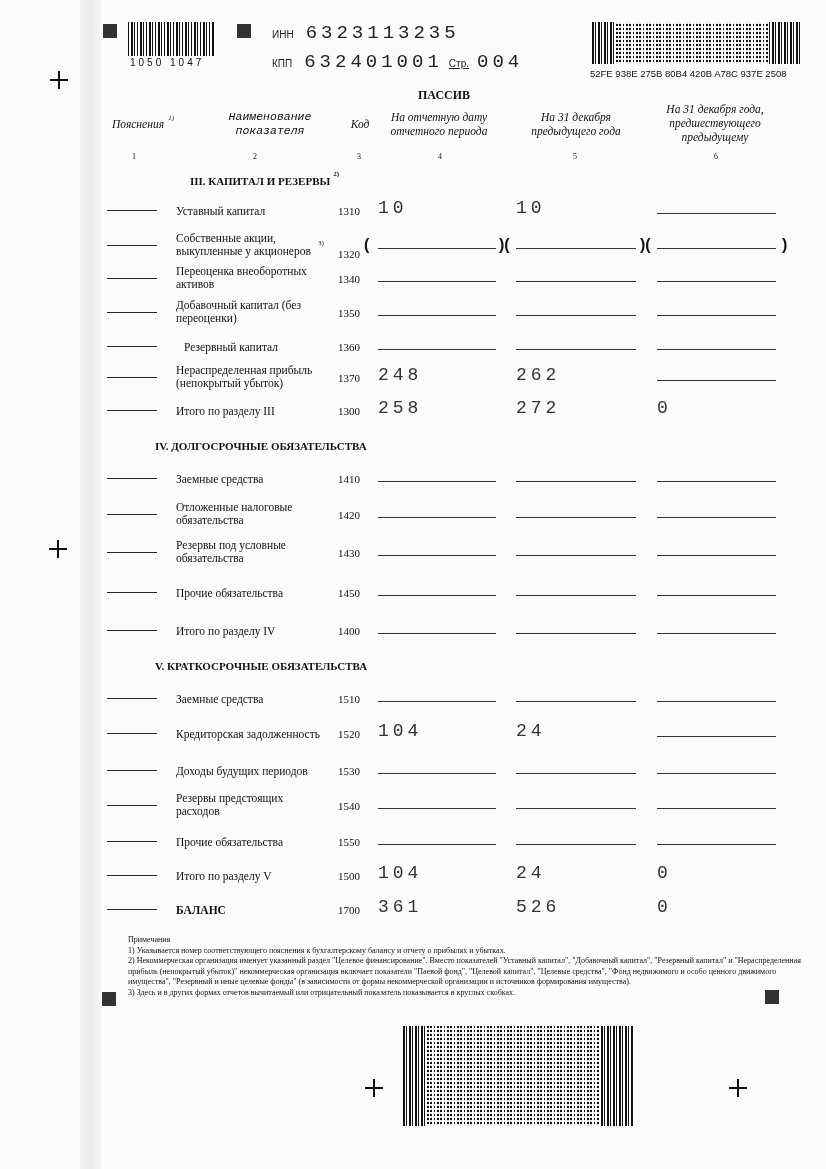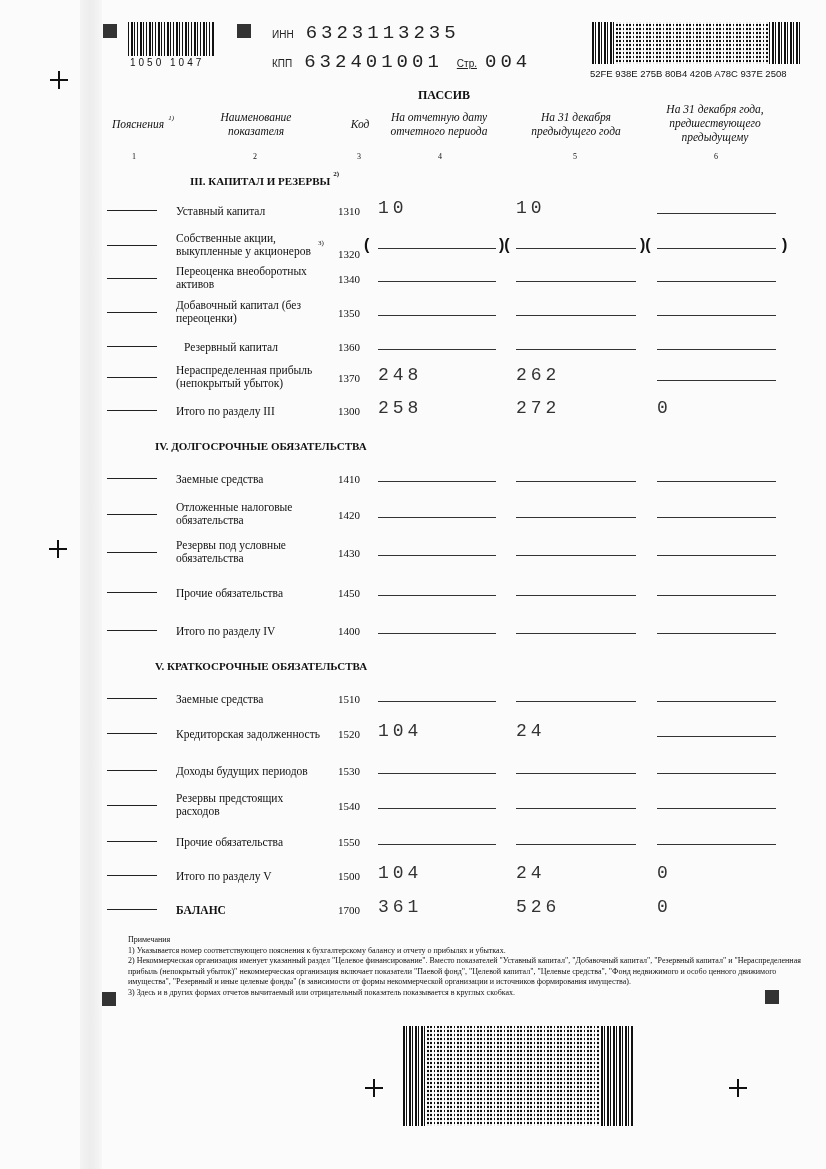--- a/index.html
+++ b/index.html
@@ -56,39 +56,39 @@
 <div class="bc-num">1050 1047</div>
 <div class="marker" style="left:237px;top:24px;"></div>
 
 <div class="abs" style="left:272px;top:22px;">
   <span class="inn-label" style="text-transform:uppercase;">ИНН</span>
   <span class="inn-val mono" style="margin-left:8px;">6323113235</span>
 </div>
 <div class="abs" style="left:272px;top:51px;">
   <span class="inn-label">КПП</span>
   <span class="inn-val mono" style="margin-left:8px;">632401001</span>
-  <span class="inn-label" style="margin-left:10px;text-decoration:underline;">Стр.</span>
+  <span class="inn-label" style="margin-left:2px;text-decoration:underline;">Стр.</span>
   <span class="inn-val mono" style="margin-left:4px;">004</span>
 </div>
 
 <div class="pdf417" style="left:592px;top:22px;width:208px;height:42px;">
   <div class="inner" style="left:24px;top:0;width:152px;height:42px;"></div>
 </div>
 <div class="hash">52FE 938E 275B 80B4 420B A78C 937E 2508</div>
 
 <div class="cross" style="left:50px;top:71px;"></div>
 <div class="cross" style="left:49px;top:540px;"></div>
 
 <div class="title">ПАССИВ</div>
 
 <div class="colhead" style="left:108px;top:117px;width:60px;">
   <span>Пояснения</span>
   <span class="sup" style="top:-6px;right:-6px;">1)</span>
 </div>
-<div class="colhead" style="left:210px;top:110px;width:92px;">Наименование показателя</div>
+<div class="colhead" style="left:224px;top:110px;width:92px;font-family:Liberation Mono, monospace;">Наименование показателя</div>
 <div class="colhead" style="left:346px;top:117px;width:28px;">Код</div>
 <div class="colhead" style="left:380px;top:110px;width:118px;">На отчетную дату отчетного периода</div>
 <div class="colhead" style="left:520px;top:110px;width:112px;">На 31 декабря предыдущего года</div>
 <div class="colhead" style="left:650px;top:102px;width:130px;">На 31 декабря года, предшествующего предыдущему</div>
 
 <div class="colnum" style="left:132px;">1</div>
 <div class="colnum" style="left:253px;">2</div>
 <div class="colnum" style="left:357px;">3</div>
 <div class="colnum" style="left:438px;">4</div>
 <div class="colnum" style="left:573px;">5</div>

